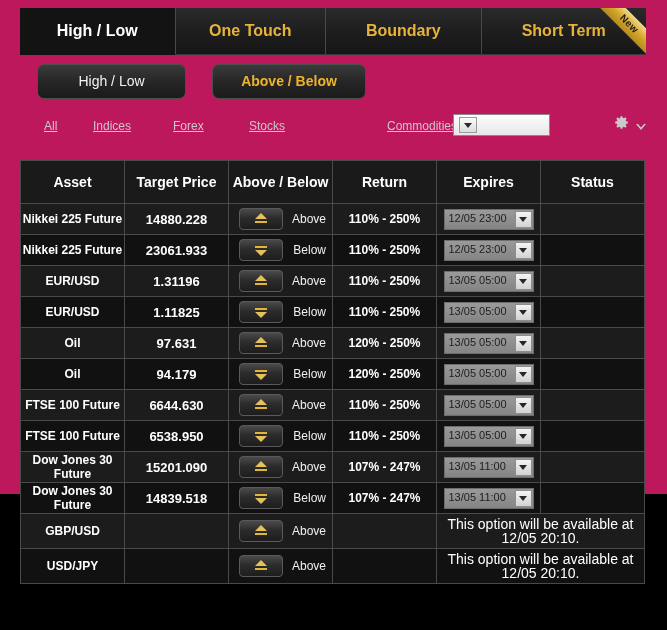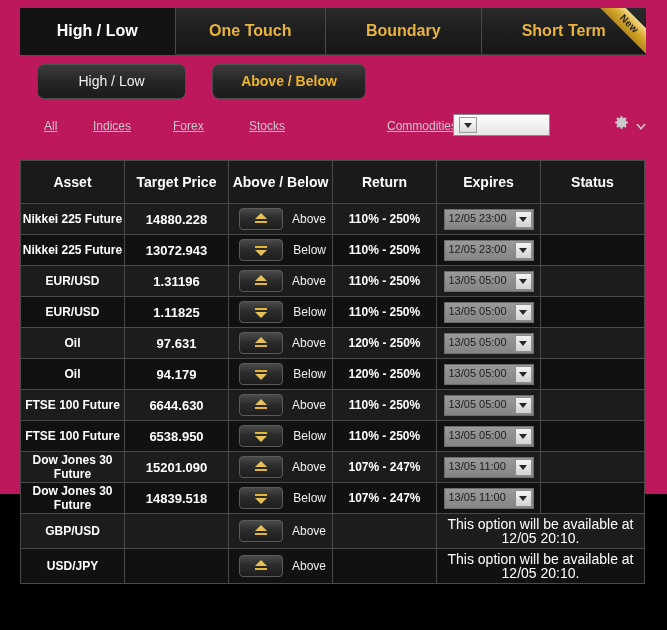--- a/index.html
+++ b/index.html
@@ -184,21 +184,21 @@
           <td class="c-exp">
             <div class="expsel">
               <em>12/05 23:00</em>
               <span class="arw"></span>
             </div>
           </td>
           <td class="c-status"></td>
         </tr>
         <tr class="r-even rowh">
           <td class="c-asset assetsmall">Nikkei 225 Future</td>
-          <td class="c-price">13072.943</td>
+          <td class="c-price">23061.933</td>
           <td class="c-dir">
             <div class="dircell">
               <div class="dirbtn down">
                 <span class="tri"></span>
                 <span class="bar"></span>
               </div>
               <span class="dirtxt">Below</span>
             </div>
           </td>
           <td class="c-ret">110% - 250%</td>

